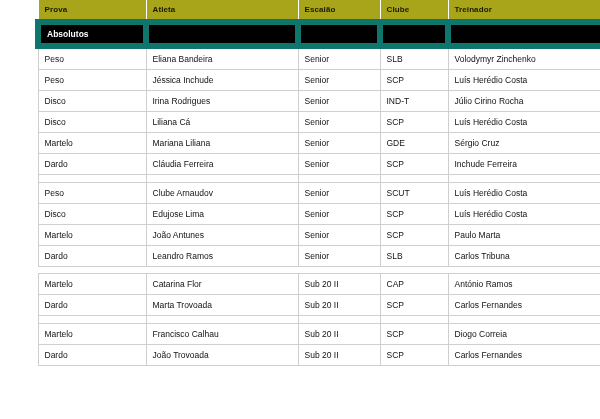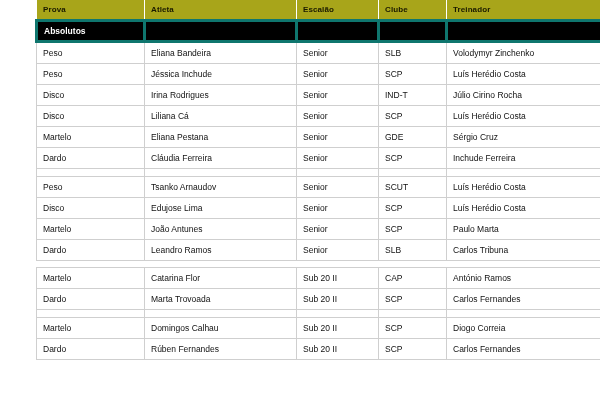--- a/index.html
+++ b/index.html
@@ -45,21 +45,21 @@
     border-top: none;
     vertical-align: middle;
     letter-spacing: 0.1px;
   }
   tr.section-row td {
     background: #000000;
     color: #ffffff;
     font-weight: bold;
     font-size: 8.5px;
     padding: 4px 6px 4px 6px;
-    border: 3px solid #0f766e;
+    border: 6px solid #0f766e;
     vertical-align: middle;
     height: 9px;
   }
   tr.data-row td {
     background: #ffffff;
     color: #111111;
     font-size: 8.5px;
     padding: 5px 6px 5px 6px;
     border-left: 1px solid #cfcfcf;
     border-right: 1px solid #cfcfcf;
@@ -145,42 +145,42 @@
         </tr>
         <tr class="data-row">
           <td>Disco</td>
           <td>Liliana Cá</td>
           <td>Senior</td>
           <td>SCP</td>
           <td>Luís Herédio Costa</td>
         </tr>
         <tr class="data-row">
           <td>Martelo</td>
-          <td>Eliana Pestana</td>
+          <td>Mariana Liliana</td>
           <td>Senior</td>
           <td>GDE</td>
           <td>Sérgio Cruz</td>
         </tr>
         <tr class="data-row">
           <td>Dardo</td>
           <td>Cláudia Ferreira</td>
           <td>Senior</td>
           <td>SCP</td>
           <td>Inchude Ferreira</td>
         </tr>
         <tr class="spacer-row">
           <td>&nbsp;</td>
           <td>&nbsp;</td>
           <td>&nbsp;</td>
           <td>&nbsp;</td>
           <td>&nbsp;</td>
         </tr>
         <tr class="data-row">
           <td>Peso</td>
-          <td>Tsanko Arnaudov</td>
+          <td>Clube Arnaudov</td>
           <td>Senior</td>
           <td>SCUT</td>
           <td>Luís Herédio Costa</td>
         </tr>
         <tr class="data-row">
           <td>Disco</td>
           <td>Edujose Lima</td>
           <td>Senior</td>
           <td>SCP</td>
           <td>Luís Herédio Costa</td>
@@ -218,27 +218,27 @@
         </tr>
         <tr class="spacer-row">
           <td>&nbsp;</td>
           <td>&nbsp;</td>
           <td>&nbsp;</td>
           <td>&nbsp;</td>
           <td>&nbsp;</td>
         </tr>
         <tr class="data-row">
           <td>Martelo</td>
-          <td>Domingos Calhau</td>
+          <td>Francisco Calhau</td>
           <td>Sub 20 II</td>
           <td>SCP</td>
           <td>Diogo Correia</td>
         </tr>
         <tr class="data-row">
           <td>Dardo</td>
-          <td>Rúben Fernandes</td>
+          <td>João Trovoada</td>
           <td>Sub 20 II</td>
           <td>SCP</td>
           <td>Carlos Fernandes</td>
         </tr>
       </tbody>
   </table>
 </div>
 
 </body></html>

